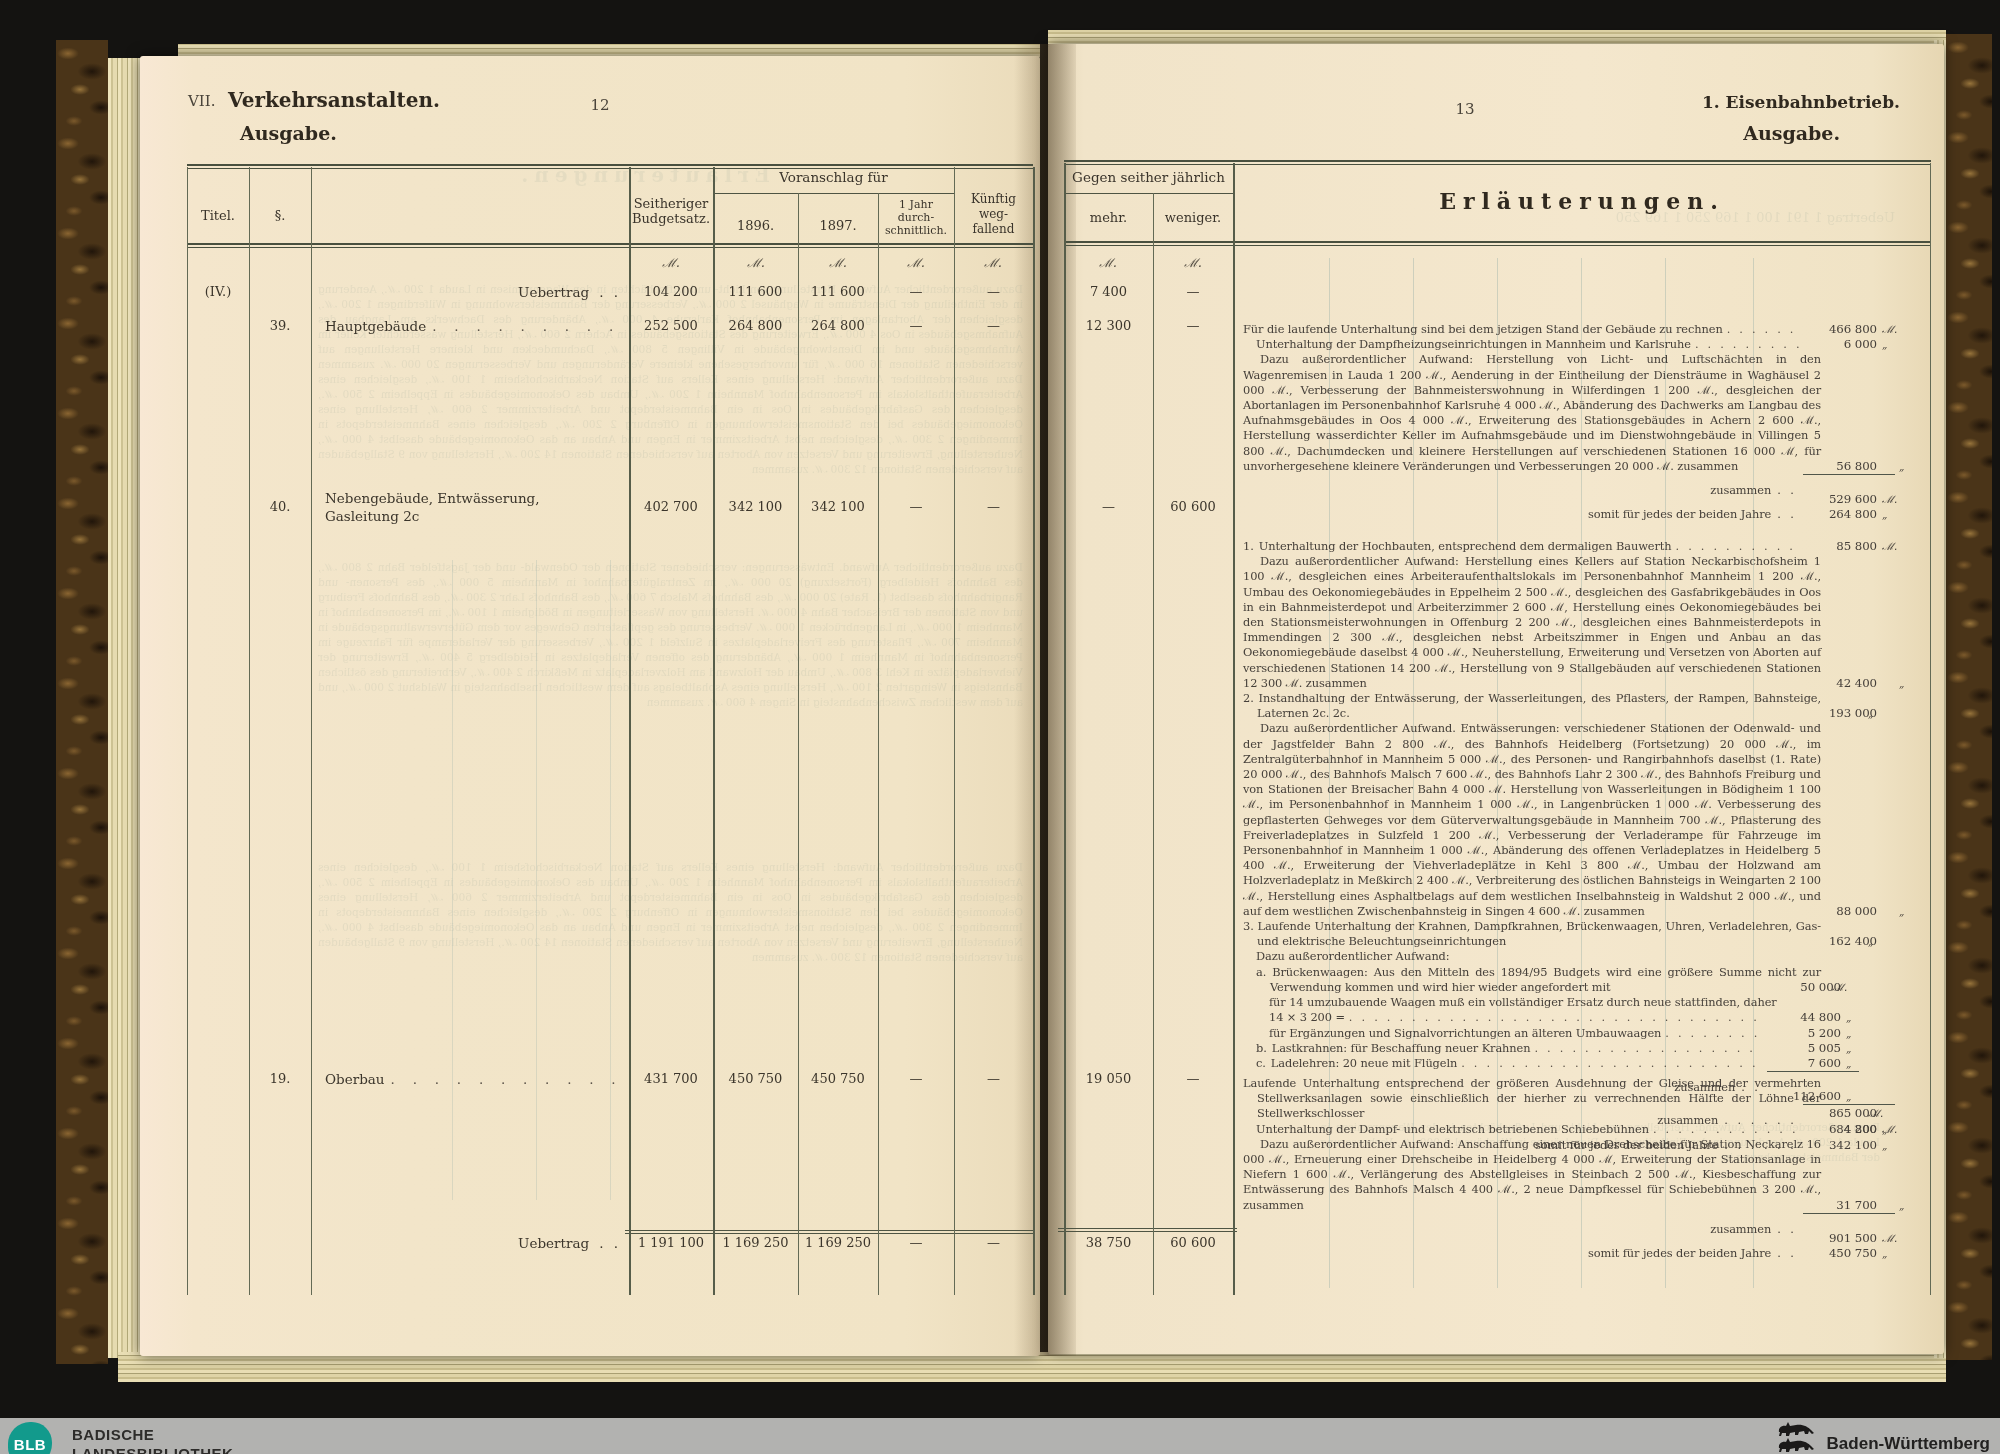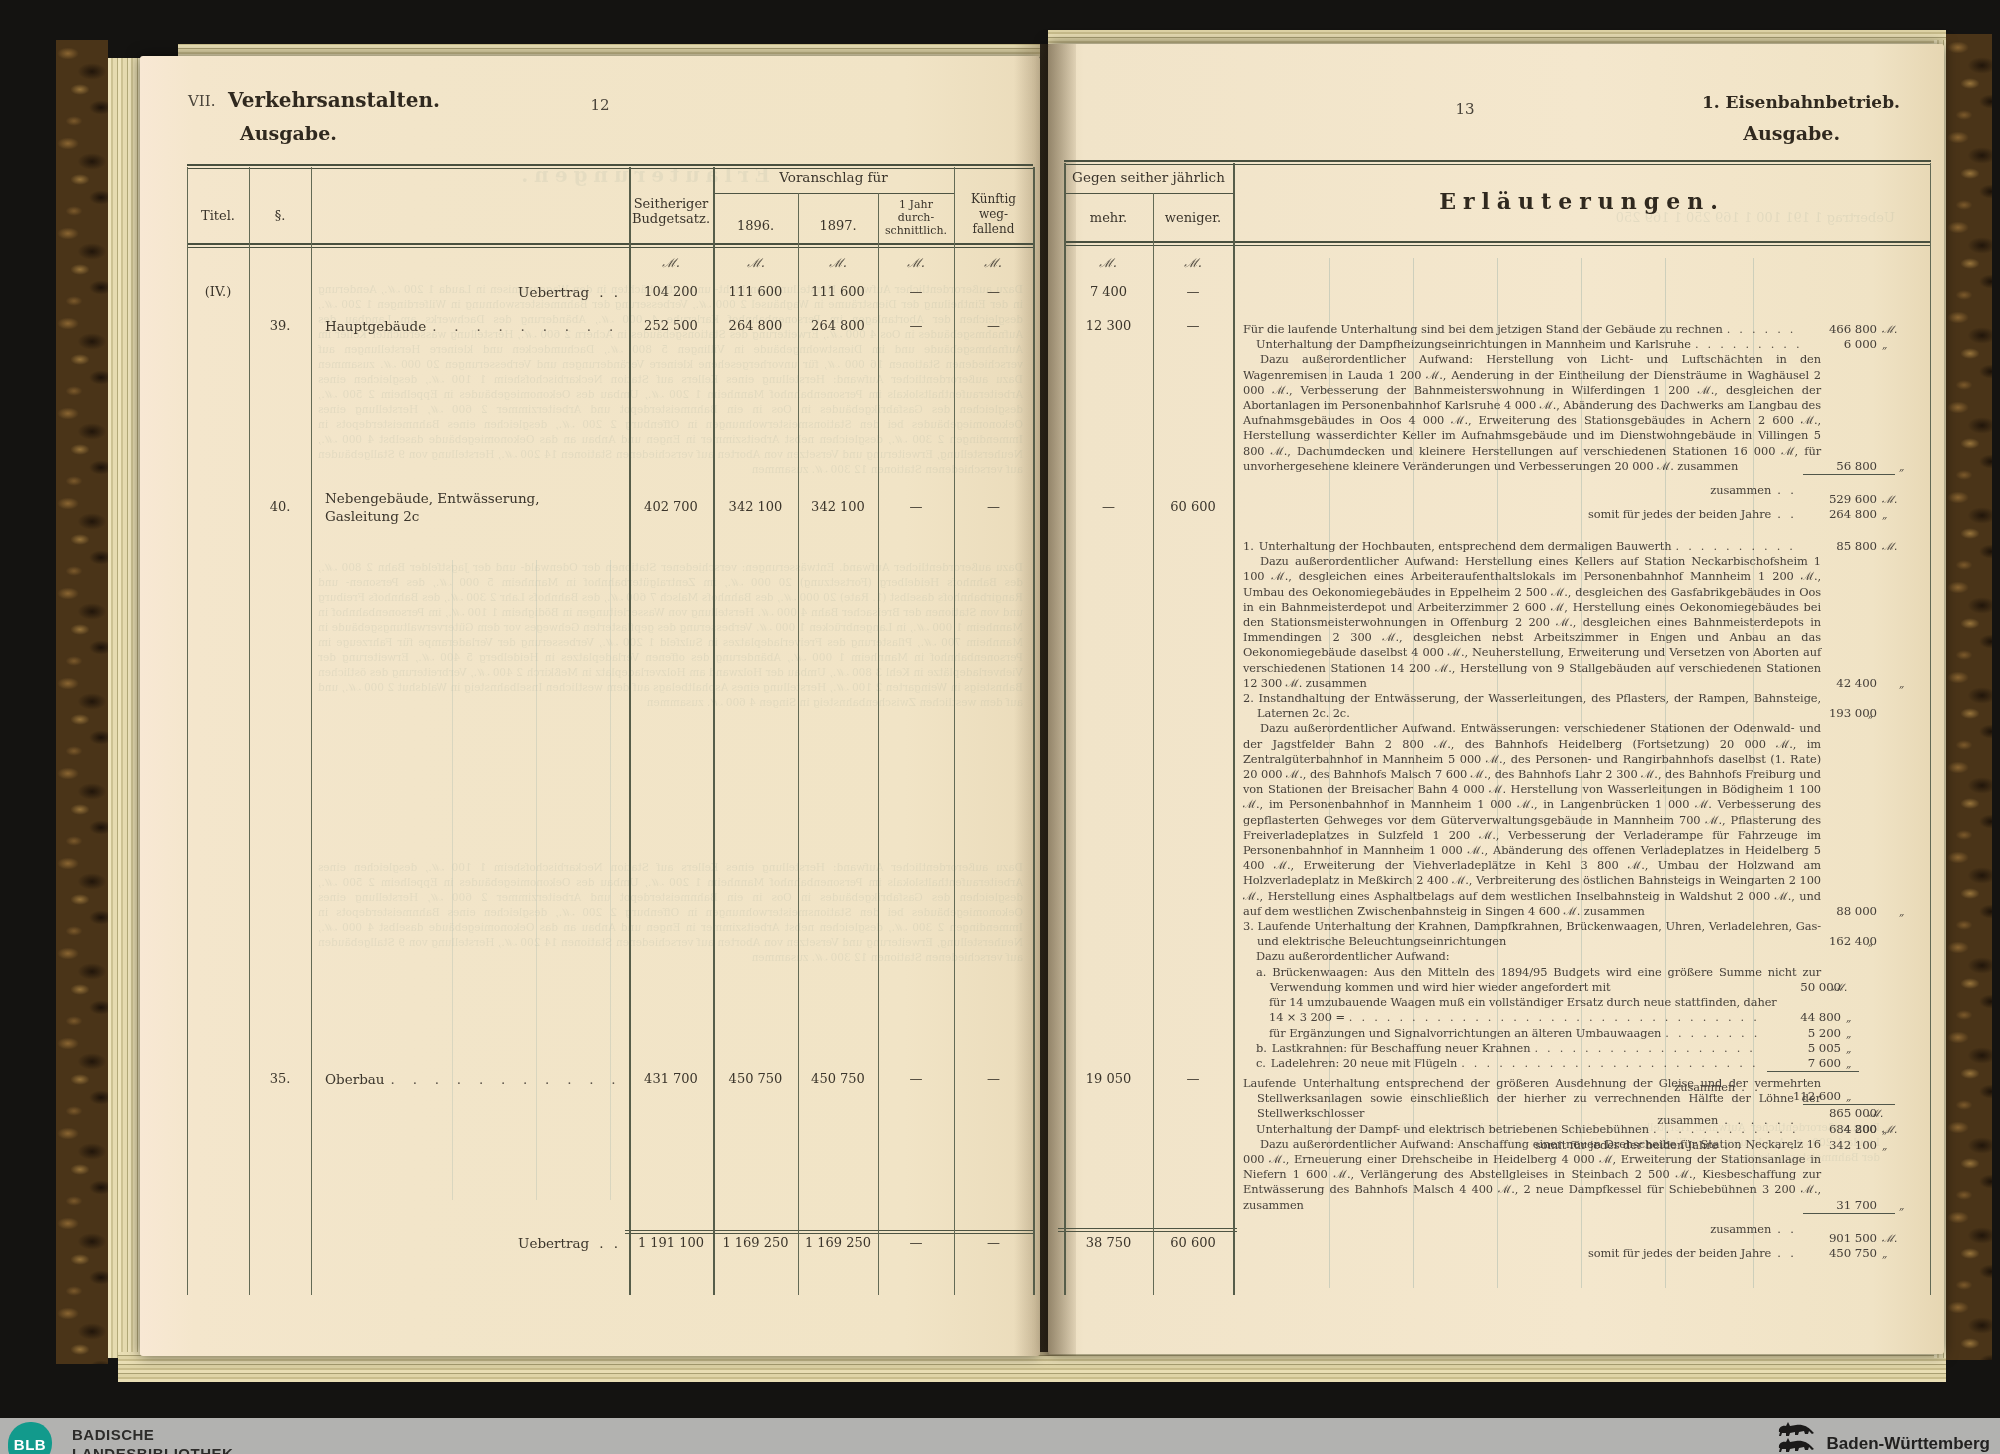--- a/index.html
+++ b/index.html
@@ -202,21 +202,21 @@
       <div class="cell desc" style="left: 325px; top: 498px; width: 296px;">
         <span>Nebengebäude, Entwässerung, Gasleitung 2c</span>
         <span class="leader"> .  .  .  .  .  .  .  .  .  .  .  .  .  .  .  .  .  .  .  .  .  .  .  .  .  .  .  .  .  .  .  .  .  .  .  .  .  .  .  . </span>
       </div>
       <div class="cell" style="left: 629px; top: 498px; width: 84px;">402 700</div>
       <div class="cell" style="left: 713px; top: 498px; width: 85px;">342 100</div>
       <div class="cell" style="left: 798px; top: 498px; width: 80px;">342 100</div>
       <div class="cell" style="left: 878px; top: 498px; width: 76px;">—</div>
       <div class="cell" style="left: 954px; top: 498px; width: 79px;">—</div>
       <div class="cell" style="left: 187px; top: 1070px; width: 62px;"></div>
-      <div class="cell" style="left: 249px; top: 1070px; width: 62px;">35.</div>
+      <div class="cell" style="left: 249px; top: 1070px; width: 62px;">19.</div>
       <div class="cell desc" style="left: 325px; top: 1070px; width: 296px;">
         <span>Oberbau</span>
         <span class="leader"> .  .  .  .  .  .  .  .  .  .  .  .  .  .  .  .  .  .  .  .  .  .  .  .  .  .  .  .  .  .  .  .  .  .  .  .  .  .  .  . </span>
       </div>
       <div class="cell" style="left: 629px; top: 1070px; width: 84px;">431 700</div>
       <div class="cell" style="left: 713px; top: 1070px; width: 85px;">450 750</div>
       <div class="cell" style="left: 798px; top: 1070px; width: 80px;">450 750</div>
       <div class="cell" style="left: 878px; top: 1070px; width: 76px;">—</div>
       <div class="cell" style="left: 954px; top: 1070px; width: 79px;">—</div>
       <div class="cell" style="left: 187px; top: 1234px; width: 62px;"></div>

